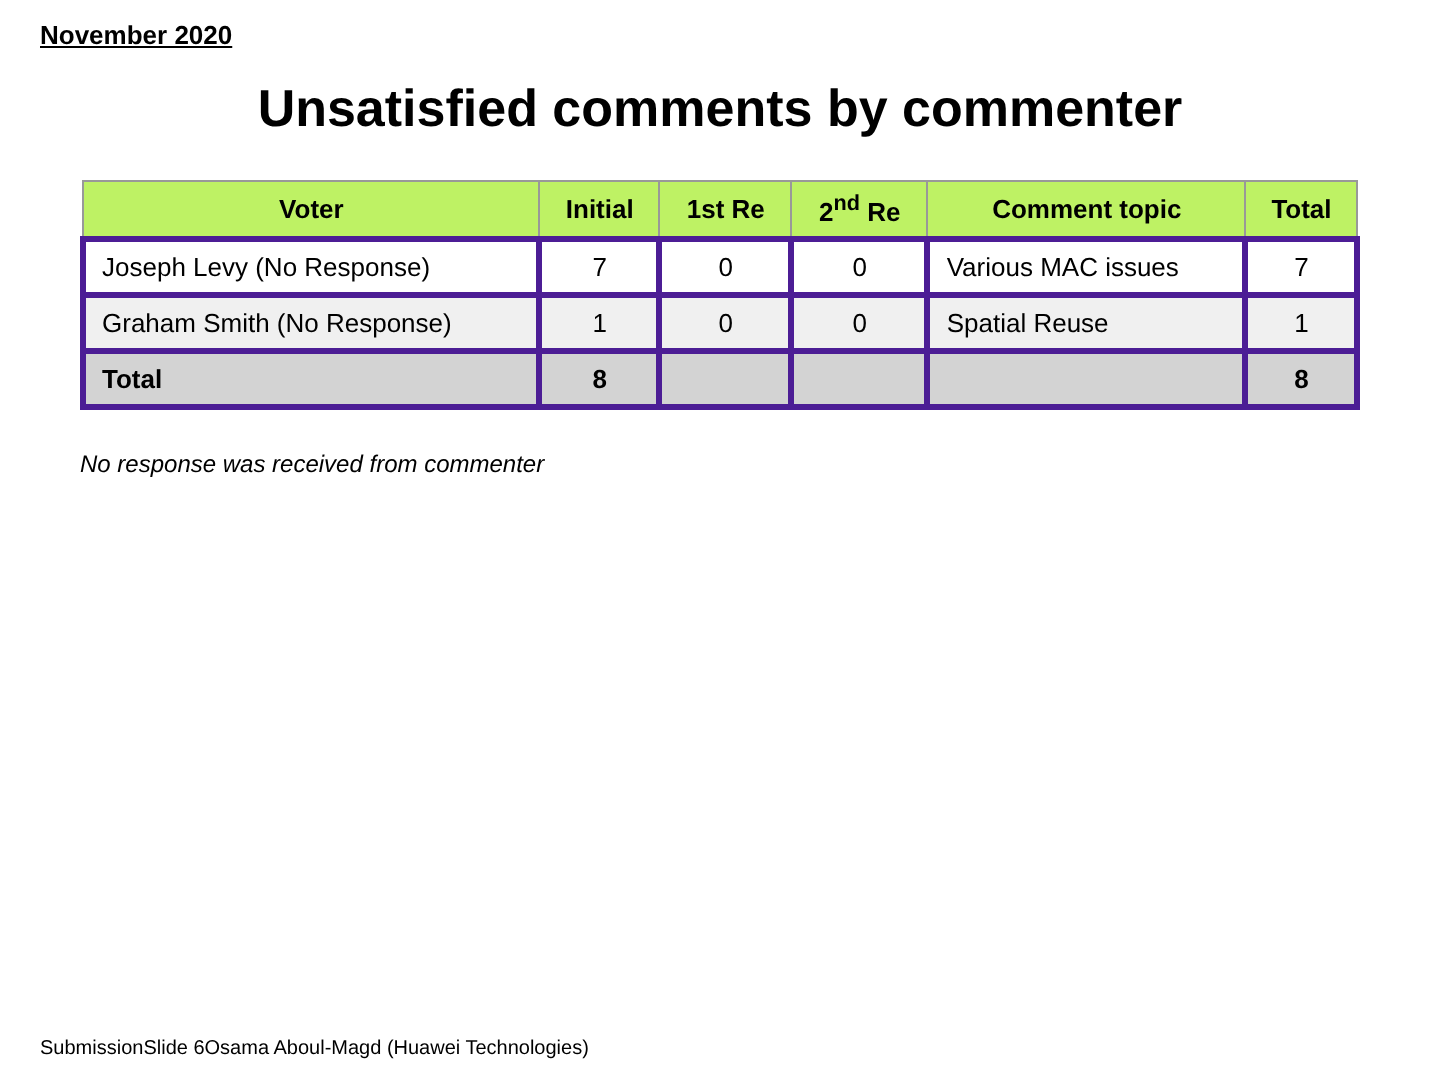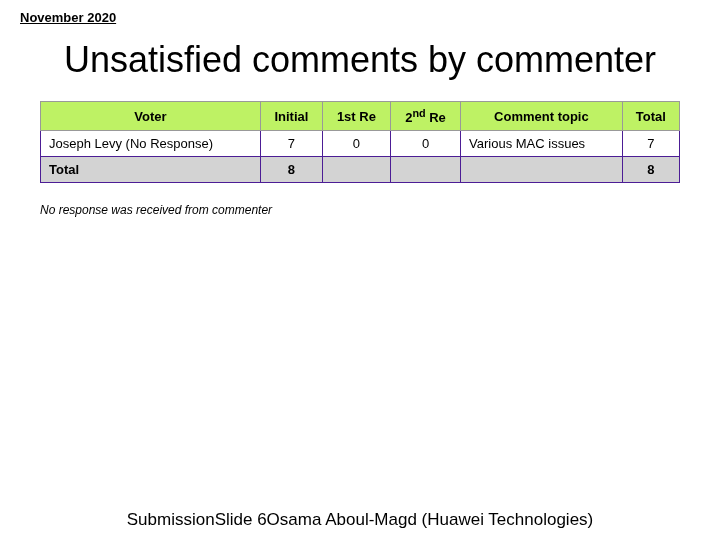--- a/index.html
+++ b/index.html
@@ -14,22 +14,22 @@
     .header {
       display: flex;
       justify-content: space-between;
       padding: 10px 20px 4px 20px;
       font-size: 13px;
       font-weight: bold;
       text-decoration: underline;
     }
     .page-title {
       text-align: center;
-      font-size: 36px;
-      font-weight: normal;
+      font-size: 26px;
+      font-weight: bold;
       margin: 10px 0 20px 0;
       padding: 0 20px;
     }
     .table-container {
       margin: 0 40px;
     }
     table {
       width: 100%;
       border-collapse: collapse;
       font-size: 13px;
@@ -38,21 +38,21 @@
       background: #bef264;
       border: 1px solid #999;
       padding: 5px 8px;
       text-align: center;
       font-weight: bold;
     }
     thead tr th.voter-col {
       text-align: center;
     }
     tbody tr td {
-      border: 1px solid #4c1d95;
+      border: 3px solid #4c1d95;
       padding: 5px 8px;
       vertical-align: top;
     }
     tbody tr:nth-child(odd) td {
       background: #fff;
     }
     tbody tr:nth-child(even) td {
       background: #f0f0f0;
     }
     tbody tr.total-row td {
@@ -72,23 +72,23 @@
       margin: 20px 40px 13px 40px;
       font-size: 12px;
       font-style: italic;
     }
     .footer {
       position: absolute;
       bottom: 10px;
       left: 0;
       right: 0;
       display: flex;
-      justify-content: center;
+      justify-content: flex-start;
       padding: 0 20px;
-      font-size: 17px;
+      font-size: 10px;
     }
   </style>
 </head>
 <body>
 
 <div class="header">
   <span>November 2020</span>
 </div>
 
 <div class="page-title">Unsatisfied comments by commenter</div>
@@ -107,20 +107,28 @@
     </thead>
     <tbody id="table-body">
     <tr style="background: rgb(255, 255, 255);">
           <td class="voter-col" style="font-weight: normal;">Joseph Levy (No Response)</td>
           <td class="num-col">7</td>
           <td class="num-col">0</td>
           <td class="num-col">0</td>
           <td class="comment-col">Various MAC issues</td>
           <td class="num-col">7</td>
         </tr>
+        <tr style="background: rgb(240, 240, 240);">
+          <td class="voter-col" style="font-weight: normal;">Graham Smith (No Response)</td>
+          <td class="num-col">1</td>
+          <td class="num-col">0</td>
+          <td class="num-col">0</td>
+          <td class="comment-col">Spatial Reuse</td>
+          <td class="num-col">1</td>
+        </tr>
         <tr class="total-row">
           <td class="voter-col" style="font-weight: bold;">Total</td>
           <td class="num-col">8</td>
           <td class="num-col" style="background: rgb(211, 211, 211);"></td>
           <td class="num-col" style="background: rgb(211, 211, 211);"></td>
           <td class="comment-col" style="background: rgb(211, 211, 211);"></td>
           <td class="num-col">8</td>
         </tr>
       </tbody>
   </table>

